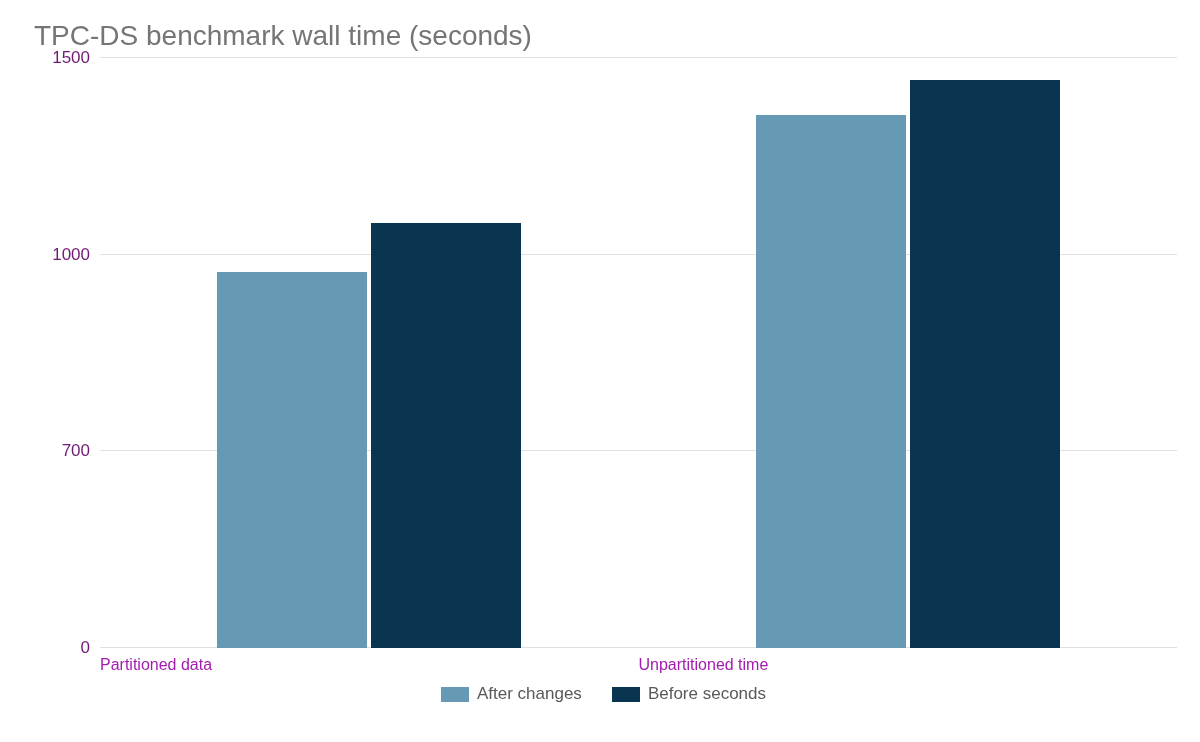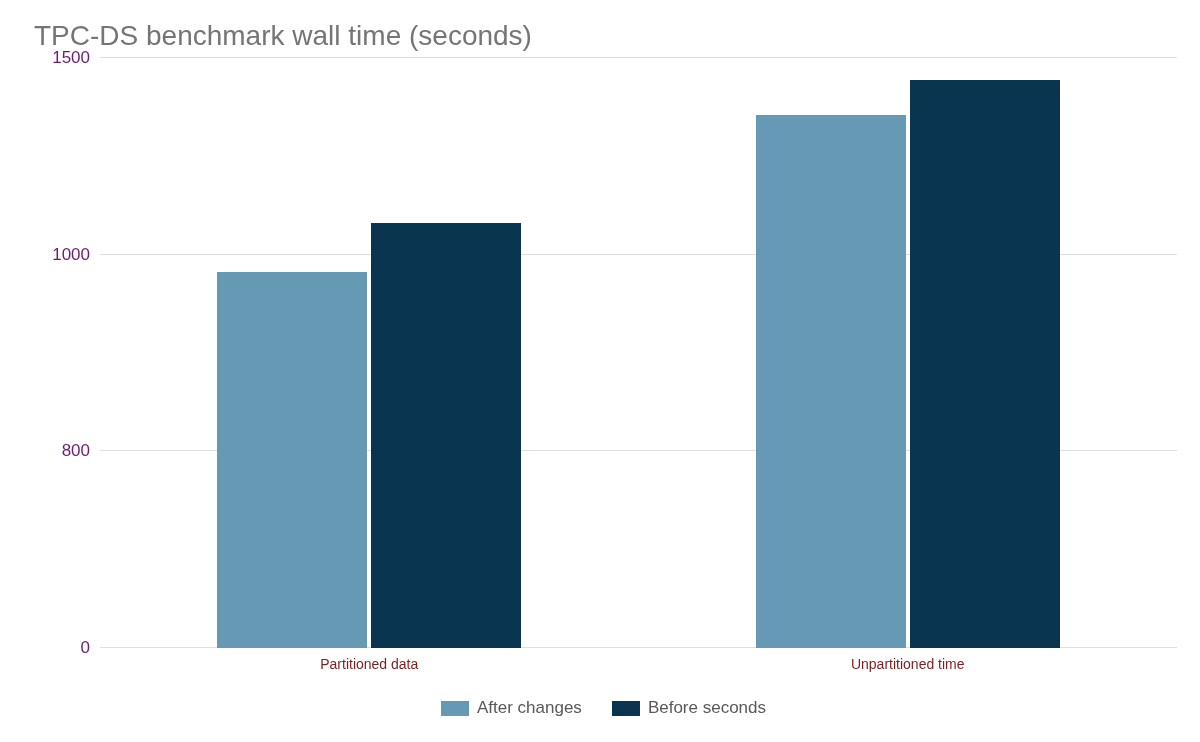--- a/index.html
+++ b/index.html
@@ -70,31 +70,31 @@
   }
   .bar {
     width: 150px;
   }
   .x-axis {
     display: flex;
     margin-left: 70px;
   }
   .x-label {
     flex: 1 1 0;
-    text-align: center;
-    font-size: 14px;
-    color: #7f1d1d;
+    text-align: left;
+    font-size: 16px;
+    color: #a21caf;
     padding-top: 8px;
   }
   .legend {
     display: flex;
     justify-content: center;
     align-items: center;
     gap: 30px;
-    margin-top: 26px;
+    margin-top: 10px;
   }
   .legend-item {
     display: flex;
     align-items: center;
     gap: 8px;
     font-size: 17px;
     color: #595959;
   }
   .swatch {
     width: 28px;
@@ -105,21 +105,21 @@
 <body>
 
 <div class="chart-container">
 
   <h1 class="chart-title">TPC-DS benchmark wall time (seconds)</h1>
 
   <div class="plot-wrap">
 
     <div class="y-axis">
       <div class="y-tick" style="bottom:0%">0</div>
-      <div class="y-tick" style="bottom:33.333%">800</div>
+      <div class="y-tick" style="bottom:33.333%">700</div>
       <div class="y-tick" style="bottom:66.666%">1000</div>
       <div class="y-tick" style="bottom:100%">1500</div>
     </div>
 
     <div class="plot-area">
 
       <div class="gridlines">
         <div class="gridline" style="bottom:0%"></div>
         <div class="gridline" style="bottom:33.333%"></div>
         <div class="gridline" style="bottom:66.666%"></div>

